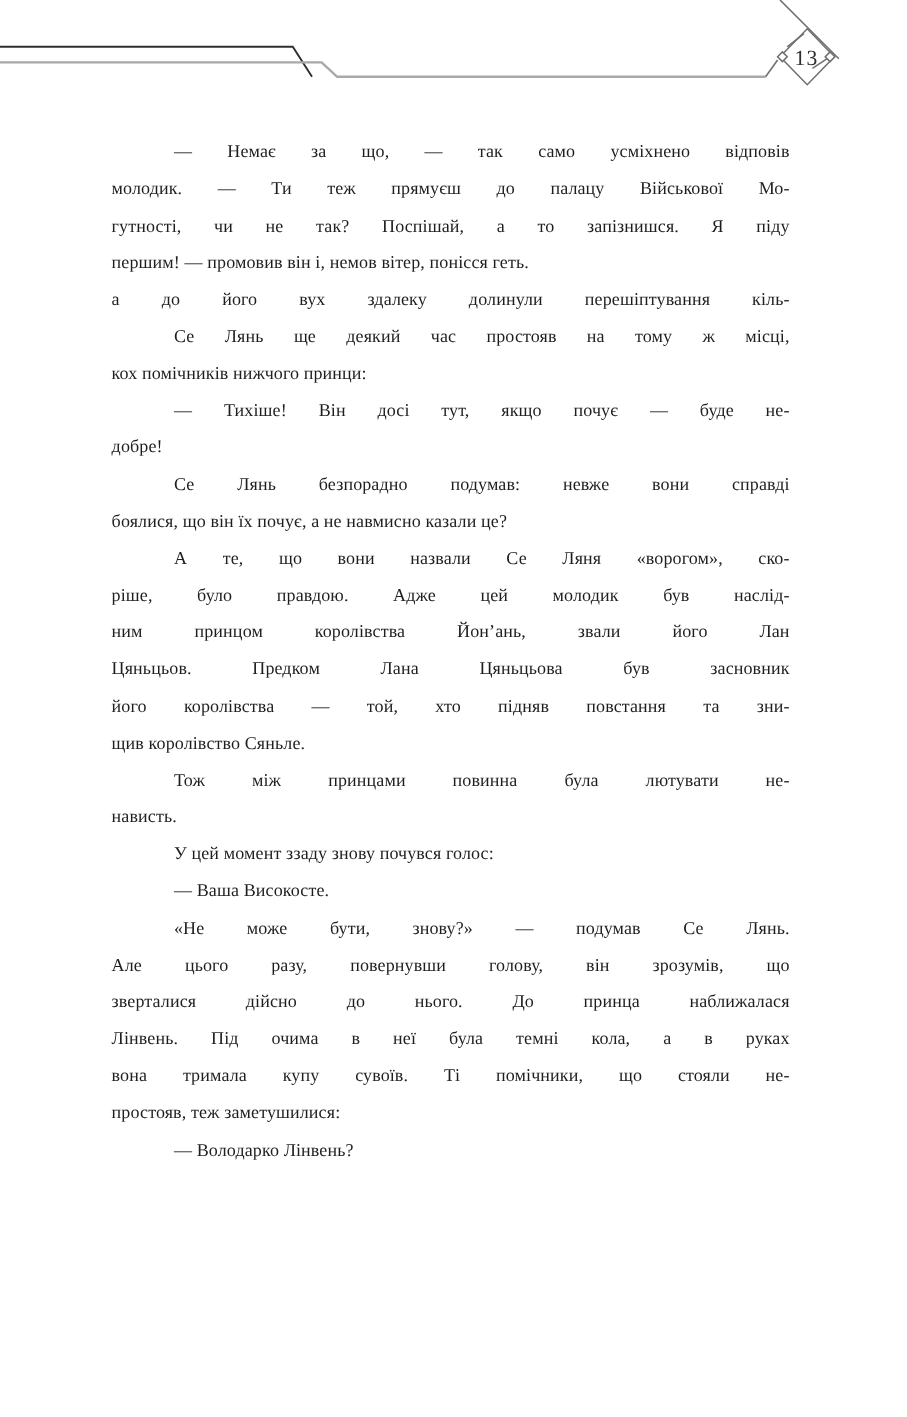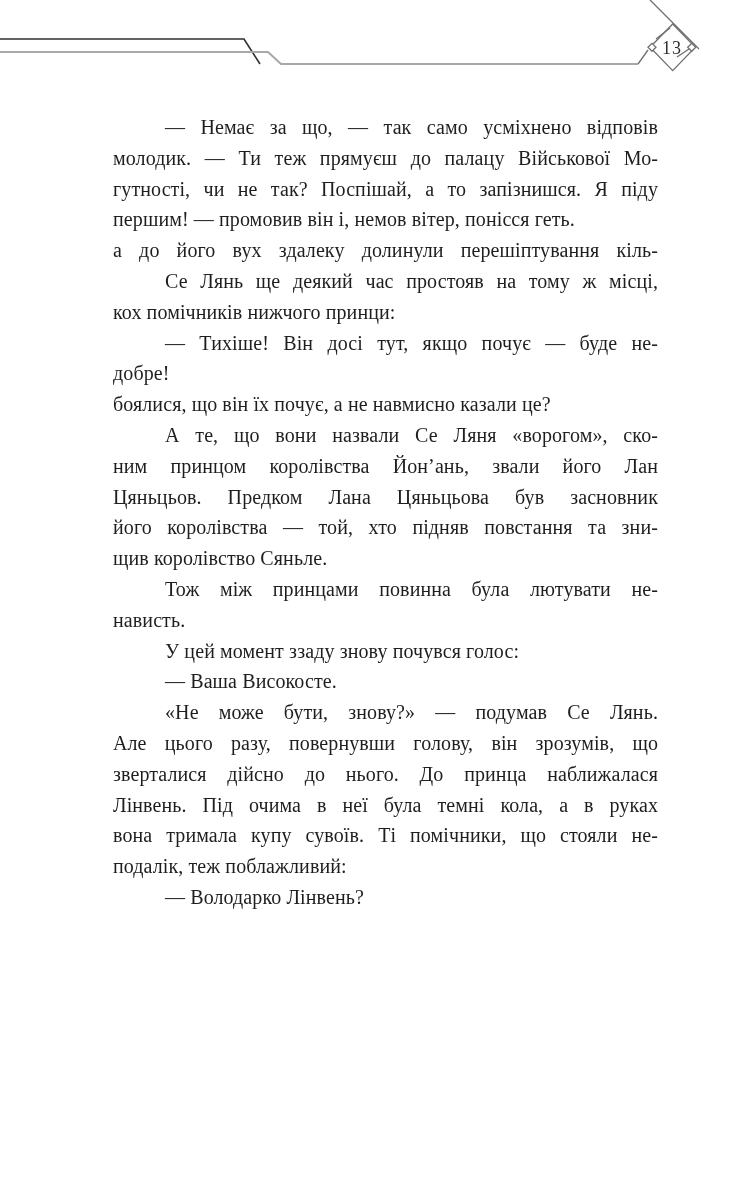--- a/index.html
+++ b/index.html
@@ -28,27 +28,26 @@
     font-family:"Liberation Serif","DejaVu Serif",serif;
     font-size:18px;fill:#2e2e2e;letter-spacing:1px;
   }
   .text-block{
     position:absolute;
     left:93px;top:112px;width:565px;
   }
   .para{margin:0;padding:0;}
   .line{
     display:block;
-    font-size:20px;
+    font-size:15px;
     line-height:30.8px;
     color:var(--ink);
     text-align:justify;
     text-align-last:justify;
     letter-spacing:0.1px;
-    margin-left:20px;
   }
   .line.first{text-indent:52px;}
   .line.last{text-align-last:left;}
 </style>
 </head>
 <body>
 
 <div class="page">
 
   <svg class="ornament" width="756" height="100" viewBox="0 0 756 100" aria-hidden="true">
@@ -74,24 +73,26 @@
       <p class="para">
         <span class="line">а до його вух здалеку долинули перешіптування кіль-</span>
         <span class="line first">Се Лянь ще деякий час простояв на тому ж місці,</span>
         <span class="line last">кох помічників нижчого принци:</span>
       </p>
       <p class="para">
         <span class="line first">— Тихіше! Він досі тут, якщо почує — буде не-</span>
         <span class="line last">добре!</span>
       </p>
       <p class="para">
+        <span class="line first">Се Лянь безпорадно подумав: невже вони справді</span>
         <span class="line last">боялися, що він їх почує, а не навмисно казали це?</span>
       </p>
       <p class="para">
         <span class="line first">А те, що вони назвали Се Ляня «ворогом», ско-</span>
+        <span class="line">ріше, було правдою. Адже цей молодик був наслід-</span>
         <span class="line">ним принцом королівства Йон’ань, звали його Лан</span>
         <span class="line">Цяньцьов. Предком Лана Цяньцьова був засновник</span>
         <span class="line">його королівства — той, хто підняв повстання та зни-</span>
         <span class="line last">щив королівство Сяньле.</span>
       </p>
       <p class="para">
         <span class="line first">Тож між принцами повинна була лютувати не-</span>
         <span class="line last">нависть.</span>
       </p>
       <p class="para">
@@ -99,20 +100,20 @@
       </p>
       <p class="para">
         <span class="line first last">— Ваша Високосте.</span>
       </p>
       <p class="para">
         <span class="line first">«Не може бути, знову?» — подумав Се Лянь.</span>
         <span class="line">Але цього разу, повернувши голову, він зрозумів, що</span>
         <span class="line">зверталися дійсно до нього. До принца наближалася</span>
         <span class="line">Лінвень. Під очима в неї була темні кола, а в руках</span>
         <span class="line">вона тримала купу сувоїв. Ті помічники, що стояли не-</span>
-        <span class="line last">подалік, теж поблажливий:</span>
+        <span class="line last">простояв, теж заметушилися:</span>
       </p>
       <p class="para">
         <span class="line first last">— Володарко Лінвень?</span>
       </p>
     </main>
 
 </div>
 
 </body></html>

